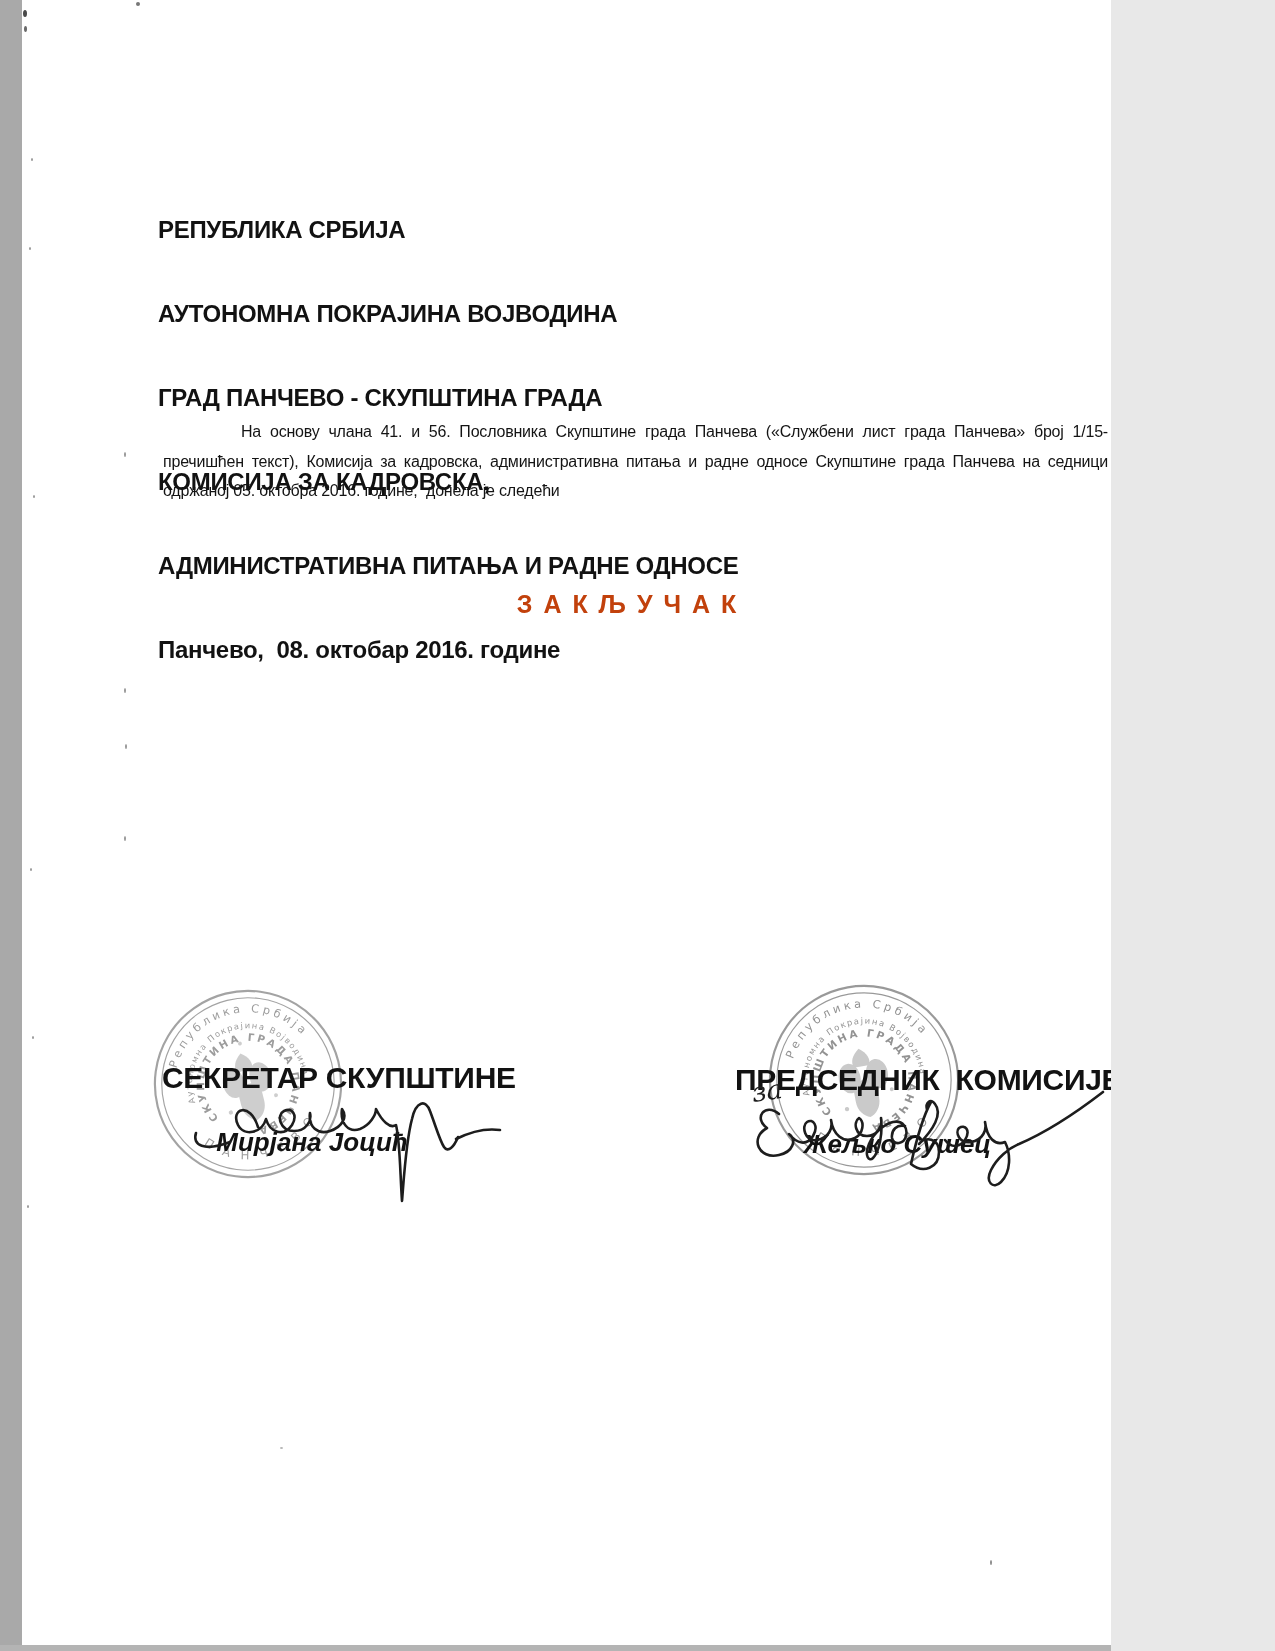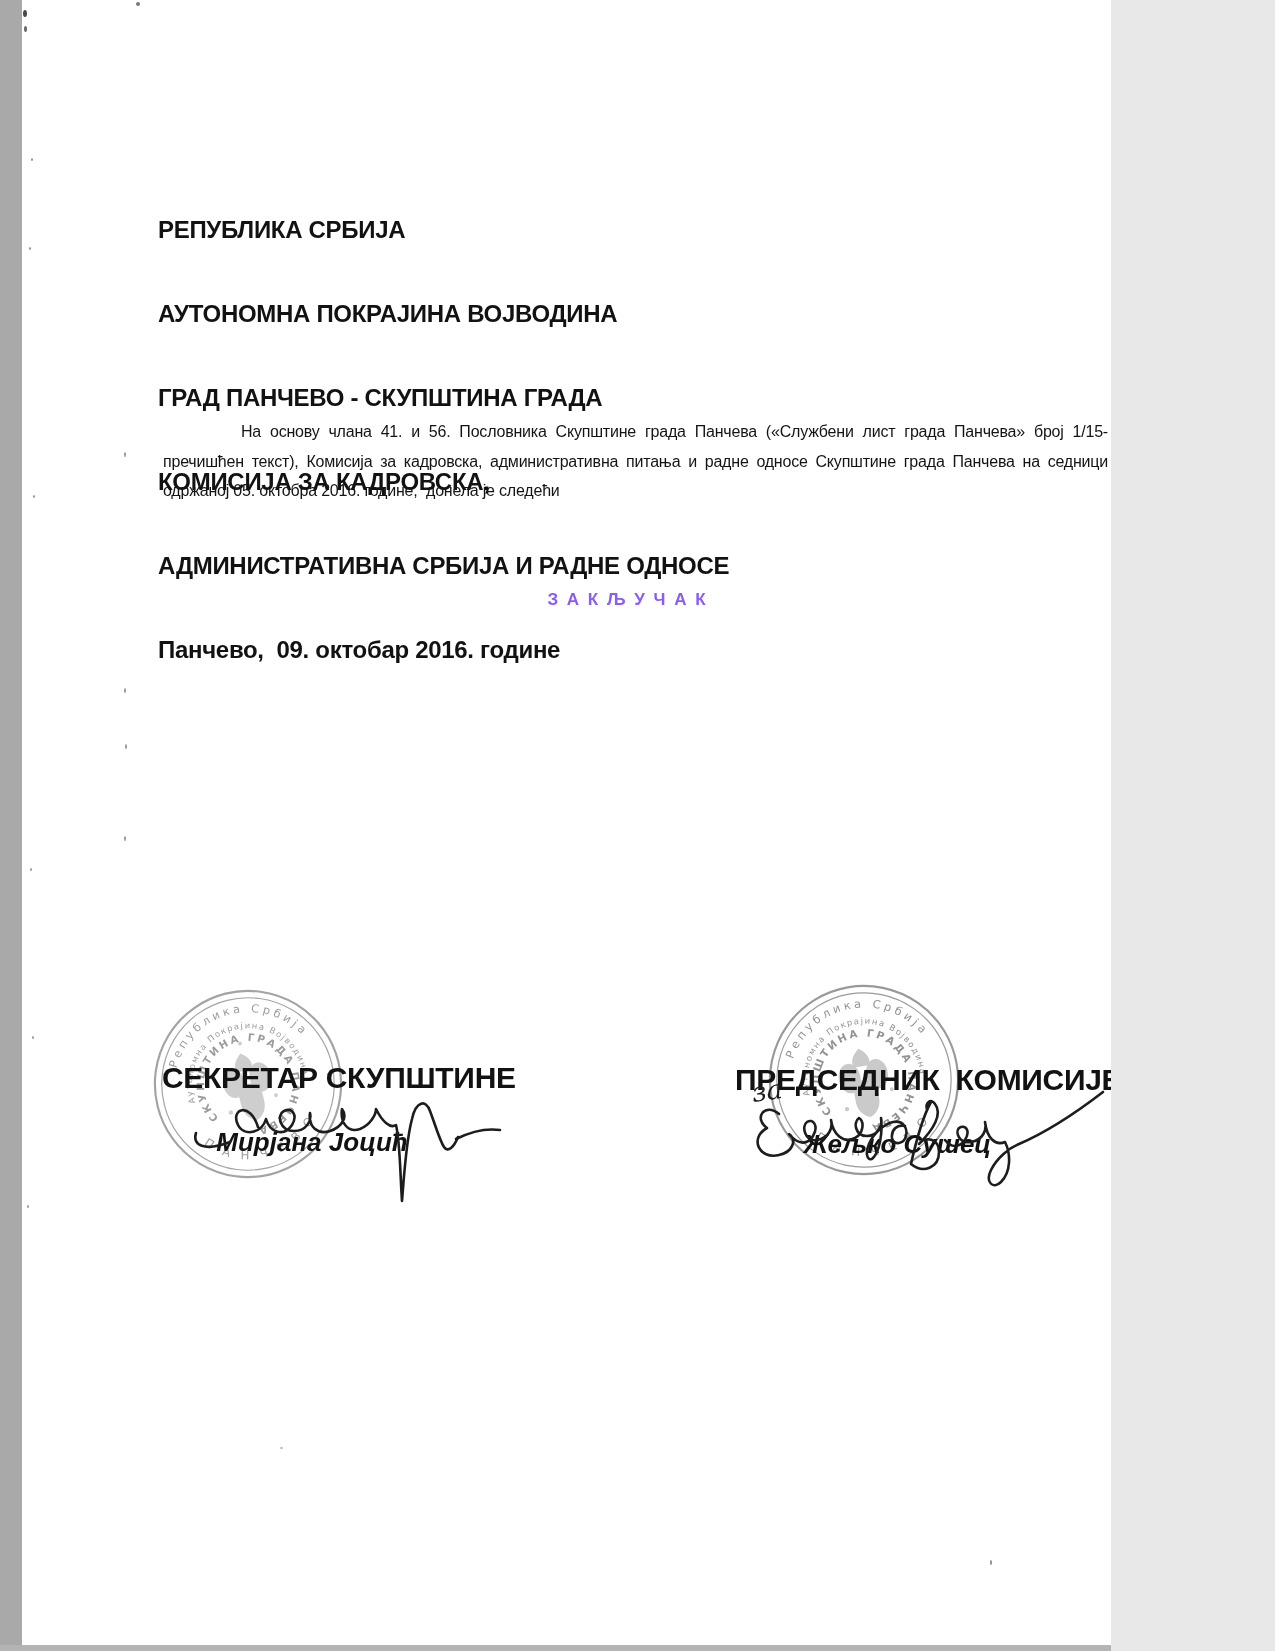--- a/index.html
+++ b/index.html
@@ -25,22 +25,22 @@
     position:absolute;left:163px;width:945px;margin:0;
     font-size:16px;line-height:29.5px;text-align:justify;text-indent:78px;
     white-space:pre-wrap;color:#141414;letter-spacing:-0.2px;
   }
   .par-intro{top:417px;}
   .par-2{top:678px;}
   .par-3{top:798px;}
 
   .doc-title{
     position:absolute;left:155px;top:590px;width:945px;margin:0;
-    text-align:center;font-size:17px;font-weight:bold;letter-spacing:2px;
-    white-space:pre;color:#8b5cf6;
+    text-align:center;font-size:25px;font-weight:bold;letter-spacing:2px;
+    white-space:pre;color:#c2410c;
   }
 
   
   .sig{position:absolute;white-space:pre;}
   .sig-left{left:162px;top:1027px;width:300px;}
   .sig-right{left:735px;top:1029px;width:325px;}
   .sig-role{font-size:30px;font-weight:bold;line-height:29px;letter-spacing:-0.3px;color:#121212;}
   .sig-name{font-size:26px;font-weight:bold;font-style:italic;line-height:29px;text-align:center;color:#121212;}
 
   
@@ -86,22 +86,22 @@
     <i style="left:280px;top:1447px;width:3px;height:2px;background:#b5b5b5;"></i>
     <i style="left:990px;top:1560px;width:2px;height:5px;background:#8c8c8c;"></i>
     <i style="left:1243px;top:1083px;width:2px;height:4px;background:#8c8c8c;"></i>
   </div>
 
   <header class="letterhead">
     <div>РЕПУБЛИКА СРБИЈА</div>
     <div>АУТОНОМНА ПОКРАЈИНА ВОЈВОДИНА</div>
     <div>ГРАД ПАНЧЕВО - СКУПШТИНА ГРАДА</div>
     <div>КОМИСИЈА ЗА КАДРОВСКА,</div>
-    <div>АДМИНИСТРАТИВНА СРБИЈА И РАДНЕ ОДНОСЕ</div>
-    <div>Панчево,  09. октобар 2016. године</div>
+    <div>АДМИНИСТРАТИВНА ПИТАЊА И РАДНЕ ОДНОСЕ</div>
+    <div>Панчево,  08. октобар 2016. године</div>
   </header>
 
   <p class="body-par par-intro">На основу члана 41. и 56. Пословника Скупштине града Панчева («Службени лист града Панчева» број 1/15-пречишћен текст), Комисија за кадровска, административна питања и радне односе Скупштине града Панчева на седници одржаној 05. октобра 2016. године,  донела је следећи</p>
 
   <h1 class="doc-title">З А К Љ У Ч А К</h1>
 
 
   <svg class="stamp" style="left:150px;top:986px;" width="196" height="196" viewBox="-100 -100 200 200">
     <g transform="rotate(-14)">
       <circle class="ring ring-outer" r="95"></circle>

